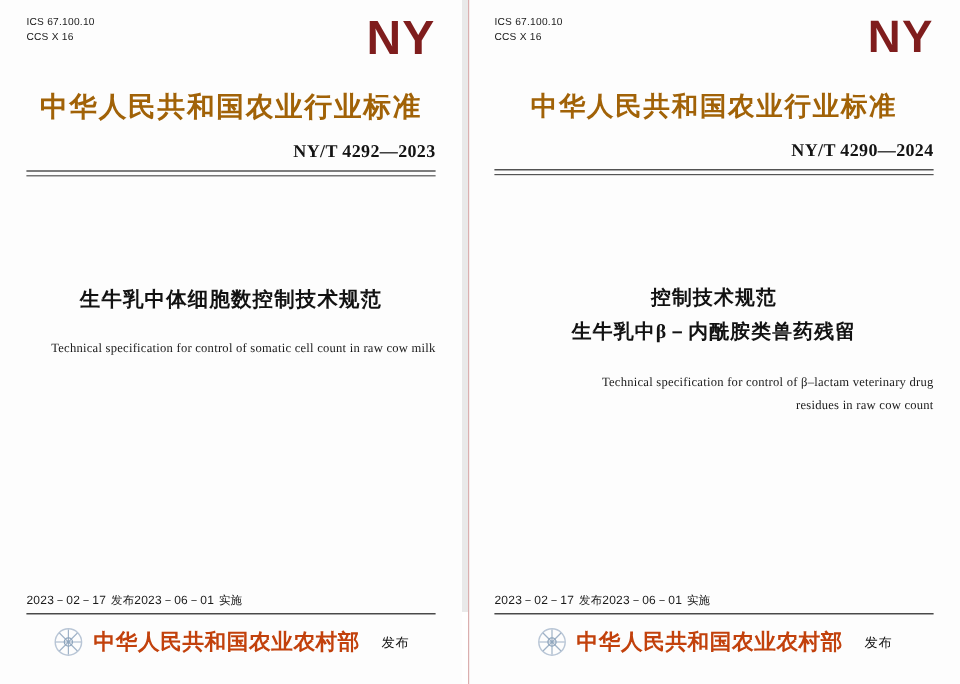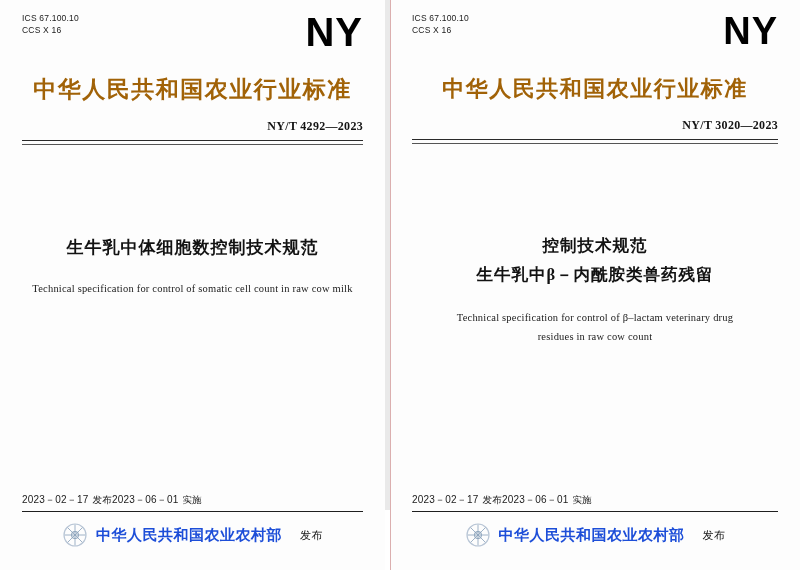--- a/index.html
+++ b/index.html
@@ -60,21 +60,21 @@
     line-height: 1.45;
     color: #202020;
     letter-spacing: 0.2px;
     padding-top: 2px;
   }
   .ny-logo {
     font-family: "Liberation Sans", sans-serif;
     font-weight: bold;
     font-size: 40px;
     letter-spacing: 1px;
-    color: #000000;
+    color: #7f1d1d;
     line-height: 1;
     padding-top: 2px;
   }
   .ny-logo-r {
     font-size: 38px;
   }
   
   .std-title {
     text-align: center;
     font-family: "Liberation Serif", serif;
@@ -84,21 +84,21 @@
     color: #a16207;
     margin-top: 8px;
   }
   .std-title-r {
     font-size: 22px;
   }
   .std-code {
     text-align: right;
     font-family: "Liberation Serif", serif;
     font-weight: bold;
-    font-size: 12px;
+    font-size: 15px;
     color: #141414;
     margin-top: 14px;
     letter-spacing: 0.3px;
   }
   .rule {
     border: 0;
     border-top: 1px solid #2a2a2a;
     margin: 6px 0 0 0;
     width: 100%;
   }
@@ -118,21 +118,21 @@
     font-weight: bold;
     font-size: 17px;
     letter-spacing: 1px;
     color: #121212;
     line-height: 1.75;
   }
   .cn-title-r {
     font-size: 16.5px;
   }
   .en-title {
-    text-align: center;
+    text-align: right;
     font-family: "Liberation Serif", serif;
     font-size: 10.5px;
     color: #1a1a1a;
     margin-top: 18px;
     line-height: 1.6;
     letter-spacing: 0.2px;
   }
   .en-title-r {
     margin-top: 20px;
   }
@@ -166,23 +166,23 @@
   }
   .emblem {
     width: 26px;
     height: 26px;
     flex: 0 0 26px;
     position: relative;
   }
   .publisher-name {
     font-family: "Liberation Serif", serif;
     font-weight: bold;
-    font-size: 15px;
+    font-size: 18px;
     letter-spacing: 0.5px;
-    color: #1d4ed8;
+    color: #c2410c;
   }
   .publisher-verb {
     font-family: "Liberation Serif", serif;
     font-size: 11px;
     color: #121212;
     margin-left: 10px;
     letter-spacing: 0.5px;
   }
   .redline {
     position: absolute;
@@ -257,21 +257,21 @@
 
       <div class="head-row">
         <div class="ics-block">
           <div>ICS 67.100.10</div>
           <div>CCS X 16</div>
         </div>
         <div class="ny-logo ny-logo-r">NY</div>
       </div>
 
       <div class="std-title std-title-r">中华人民共和国农业行业标准</div>
-      <div class="std-code">NY/T 3020—2023</div>
+      <div class="std-code">NY/T 4290—2024</div>
       <hr class="rule">
       <hr class="rule rule-thin" style="margin-top:3px">
 
       <div class="mid">
         <div class="cn-title cn-title-r">控制技术规范</div>
         <div class="cn-title cn-title-r">生牛乳中β－内酰胺类兽药残留</div>
         <div class="en-title en-title-r">Technical specification for control of β–lactam veterinary drug</div>
         <div class="en-title" style="margin-top:2px">residues in raw cow count</div>
       </div>
 

